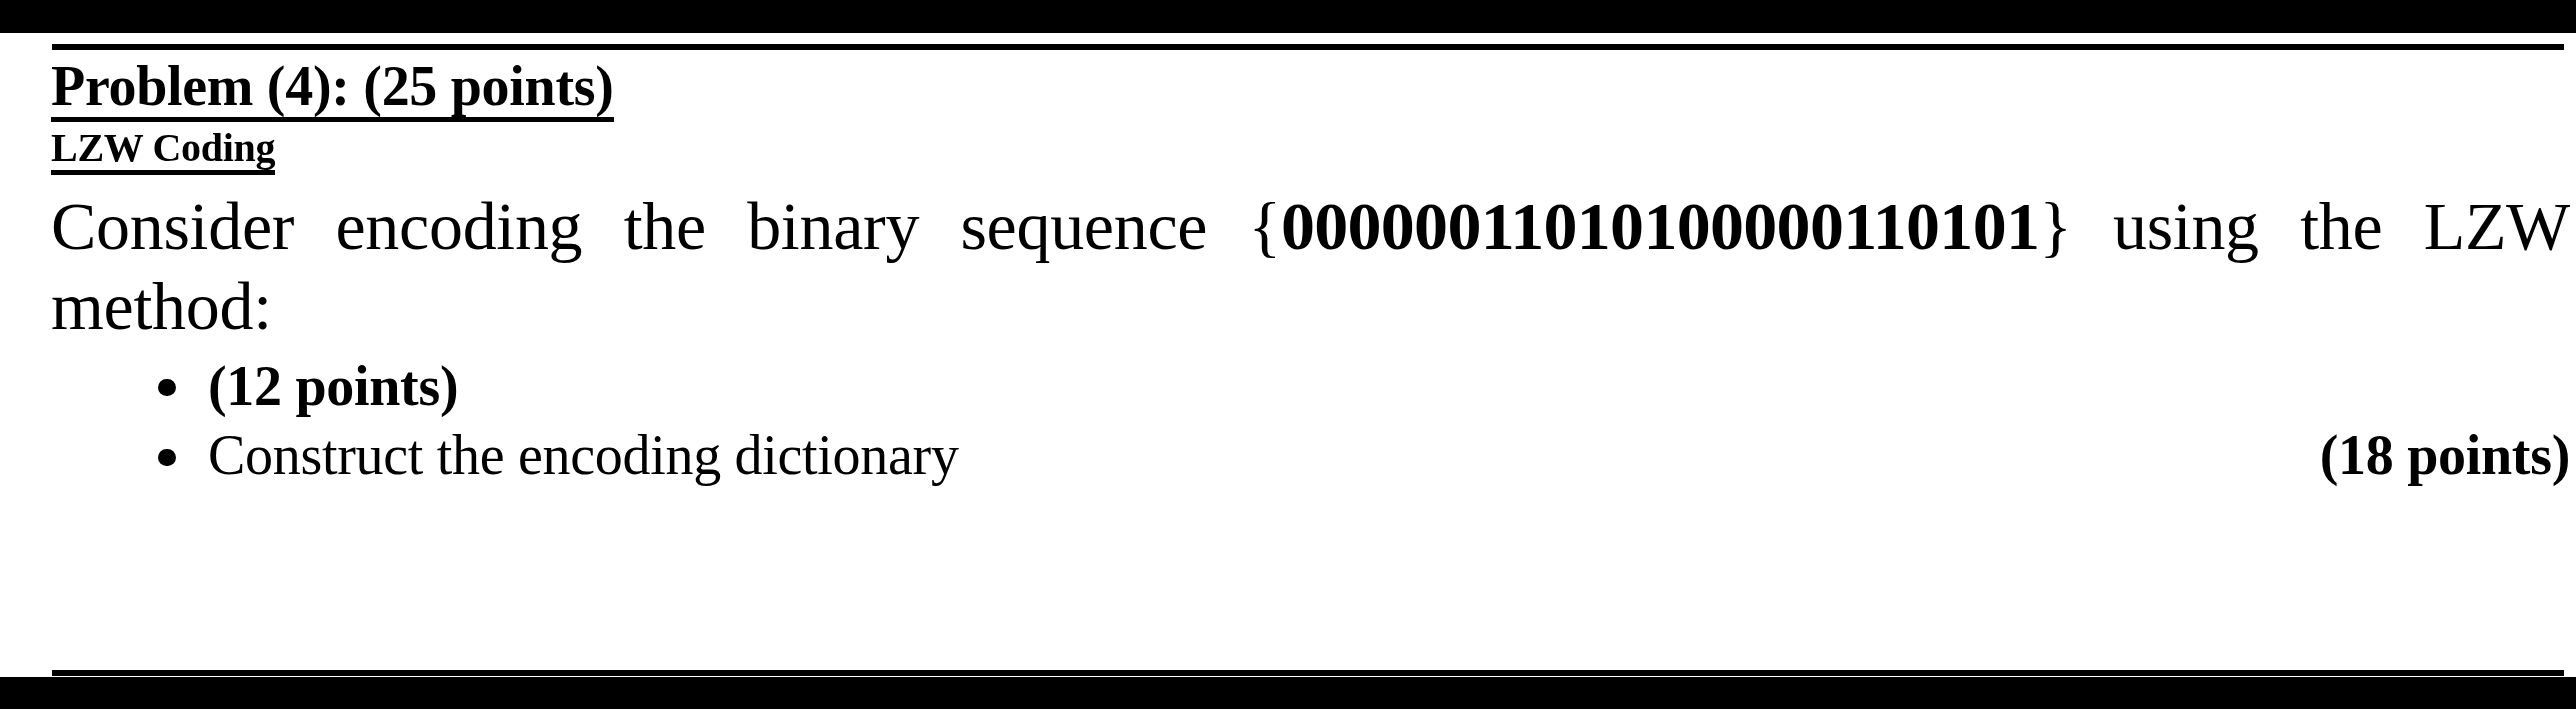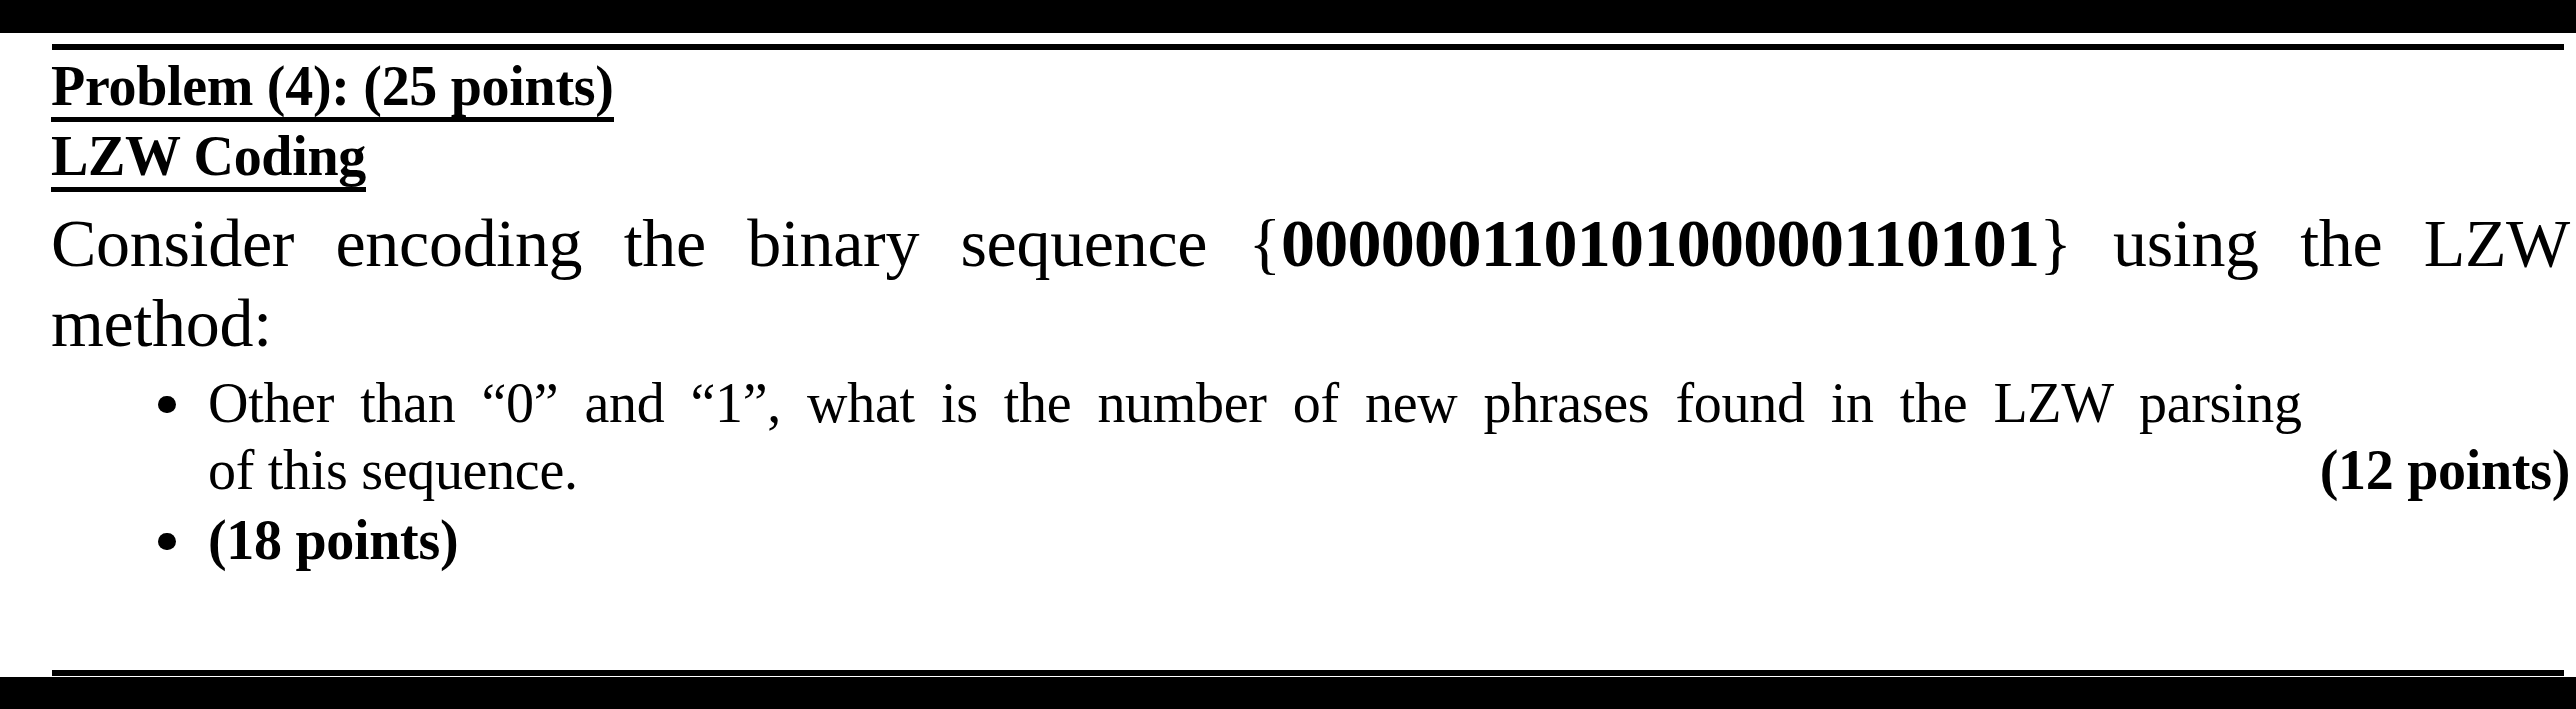--- a/index.html
+++ b/index.html
@@ -63,21 +63,21 @@
     margin: 0;
     font-weight: bold;
     line-height: 1.06;
     letter-spacing: -0.3px;
   }
   h1.problem-heading {
     font-size: 56px;
     padding-bottom: 1.3px;
   }
   h2.topic-heading {
-    font-size: 56px;
+    font-size: 40px;
     padding-bottom: 1.3px;
     margin-top: 3.9px;
   }
   .uline {
     display: inline-block;
     border-bottom: 5.2px solid #000000;
     padding-bottom: 0.7px;
   }
 
   p.intro {
@@ -162,31 +162,30 @@
 
     <h2 class="topic-heading"><span class="uline">LZW Coding</span></h2>
 
     <p class="intro"><span>Consider encoding the binary sequence {</span><span class="seq">00000011010100000110101</span><span>} using the LZW method:</span></p>
 
     <ul class="bullets">
 
       <li class="bullet-one">
         <span class="dot"></span>
         <span class="bullet-row">
-          <span class="bullet-text">
-            <span class="line1">Other than “0” and “1”, what is the number of new phrases found in the LZW parsing</span>
-            <span class="line2">of this sequence.</span>
-          </span>
           <span class="points">(12 points)</span>
         </span>
       </li>
 
       <li class="bullet-two">
         <span class="dot"></span>
         <span class="bullet-row">
+          <span class="bullet-text">
+            <span class="line2">Construct the encoding dictionary</span>
+          </span>
           <span class="points">(18 points)</span>
         </span>
       </li>
 
     </ul>
   </div>
 </div>
 
 
 </body></html>

